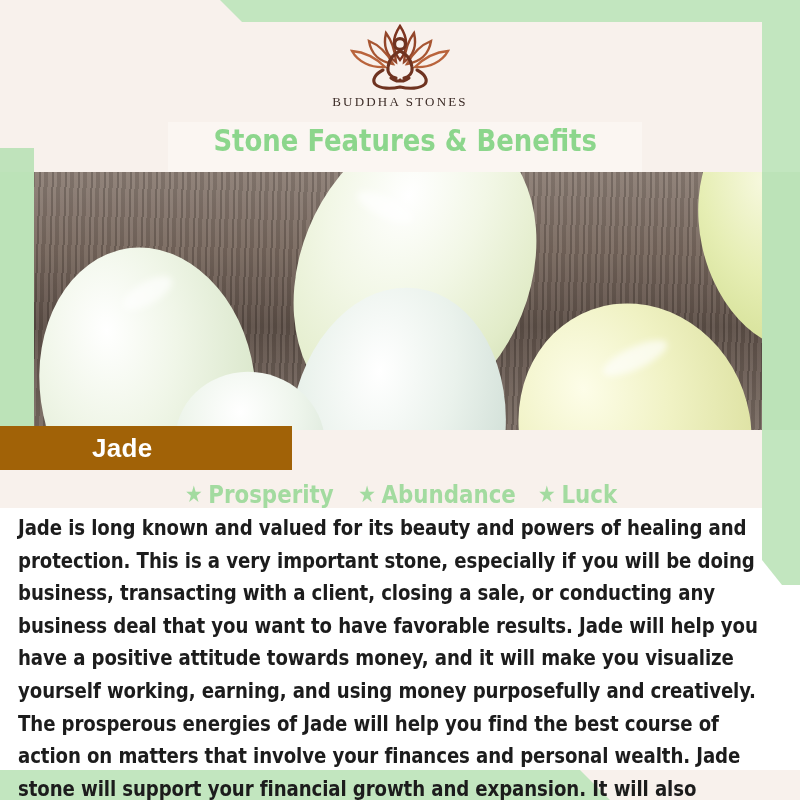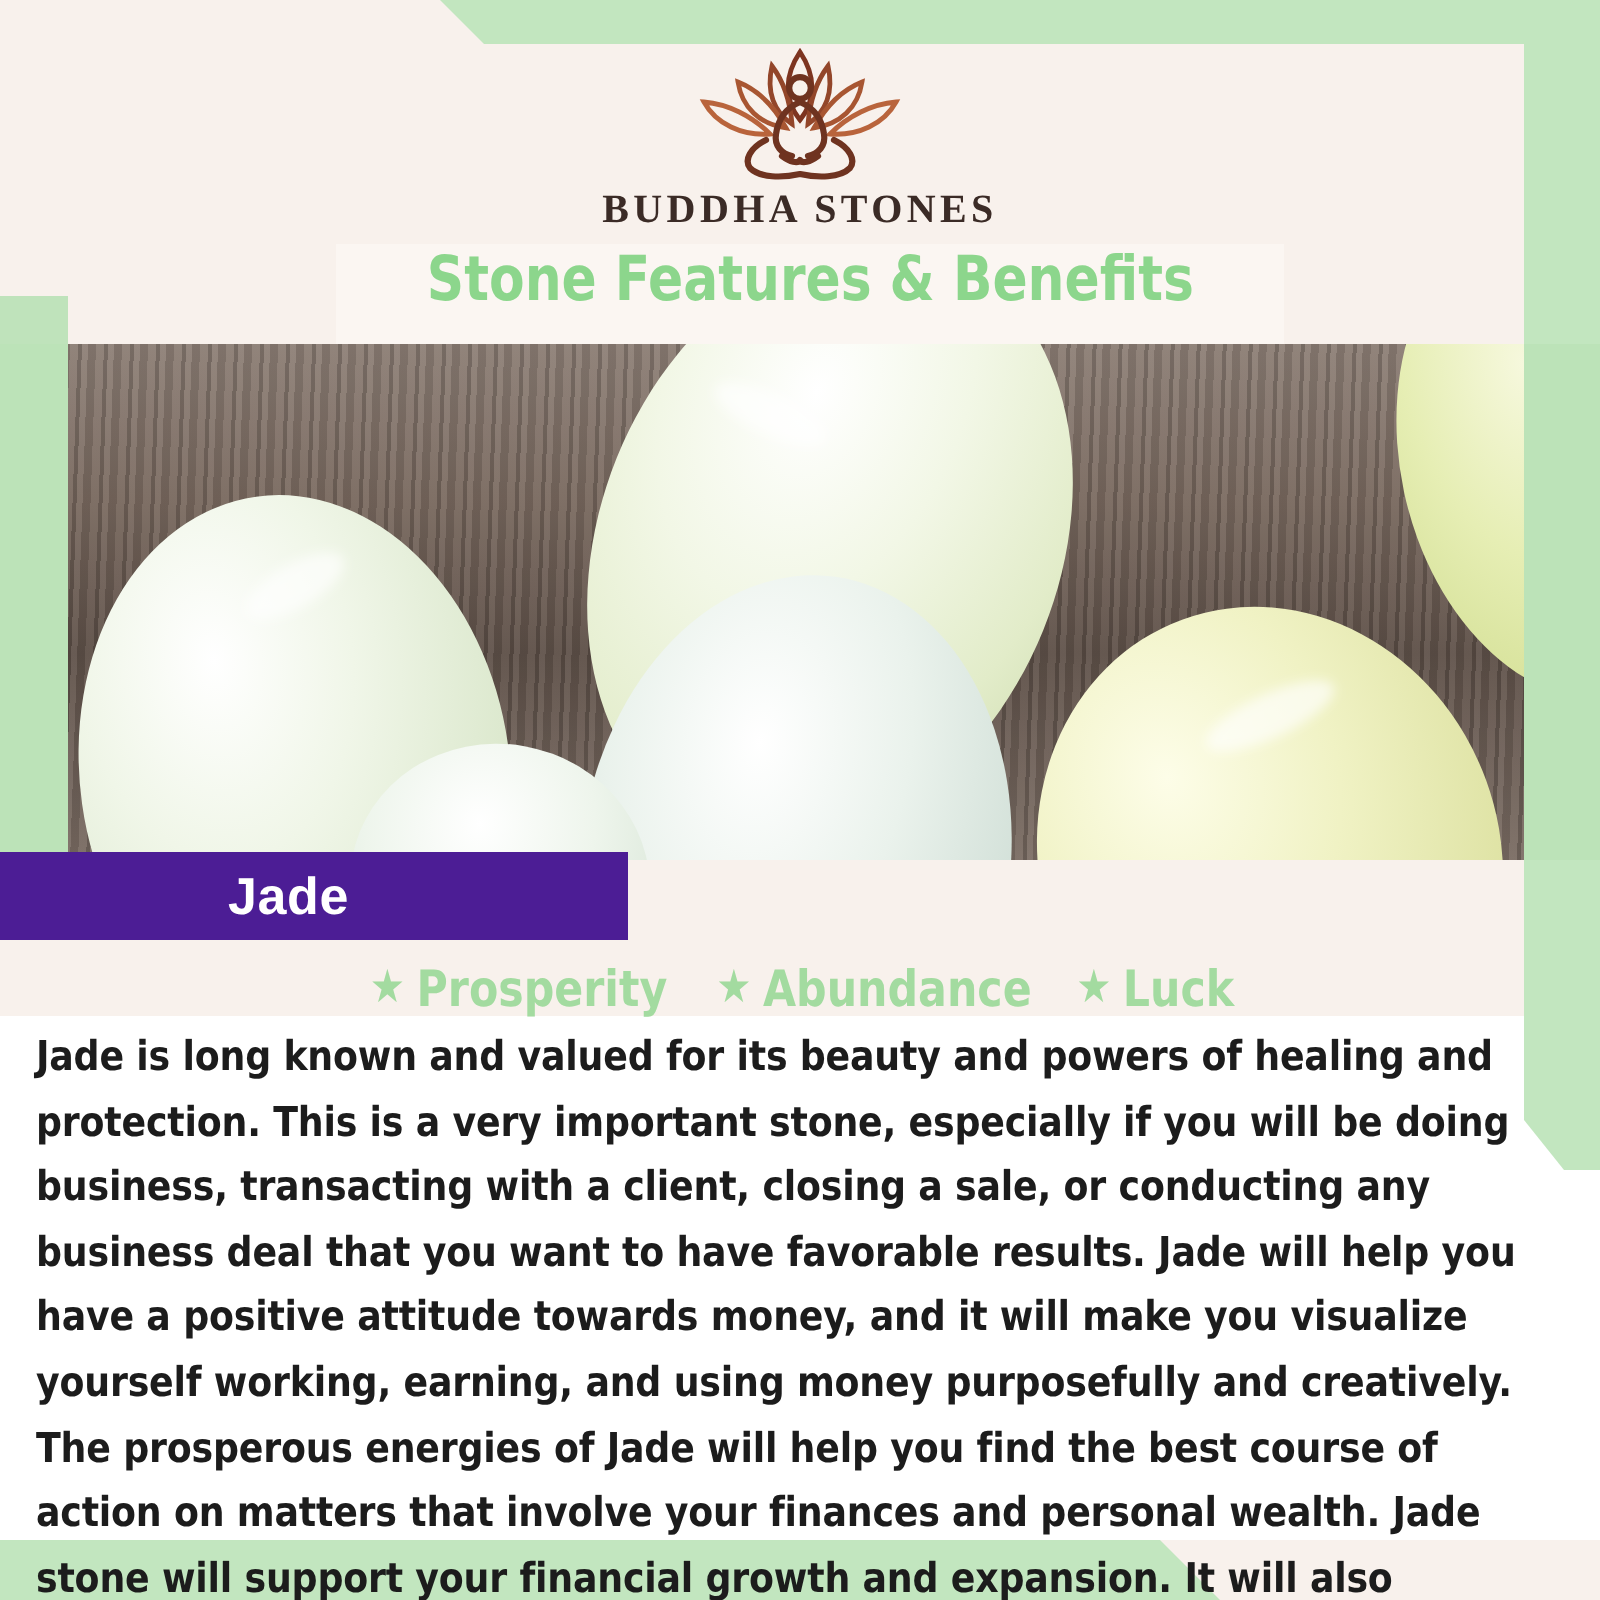--- a/index.html
+++ b/index.html
@@ -48,21 +48,21 @@
   
   .logo-wrap{
     position:absolute;left:0;top:20px;width:800px;height:100px;
     display:flex;flex-direction:column;align-items:center;justify-content:flex-start;
     z-index:8;
   }
   .logo-mark{width:150px;height:72px;display:block;}
   .logo-word{
     margin-top:2px;
     font-family:"Liberation Serif","DejaVu Serif",serif;
-    font-size:20px;letter-spacing:2.2px;color:#3b2b26;font-weight:700;
+    font-size:13px;letter-spacing:2.2px;color:#3b2b26;font-weight:400;
   }
 
   
   .title-band{
     position:absolute;left:168px;top:122px;width:474px;height:50px;
     background:#fbf6f2;
     display:flex;align-items:flex-start;justify-content:center;
     z-index:9;
   }
   .title-text{
@@ -95,23 +95,22 @@
       background:radial-gradient(ellipse at 38% 30%, #ffffff 0%, #eaf2ec 40%, #d2e0d8 75%, #b9cbc2 100%);}
   .s6{left:520px;top:130px;width:230px;height:255px;transform:rotate(-20deg);
       background:radial-gradient(ellipse at 35% 28%, #fdfde8 0%, #f0f2c4 40%, #dfe3a5 78%, #c9ce8c 100%);}
   .s7{left:175px;top:200px;width:150px;height:140px;transform:rotate(10deg);
       background:radial-gradient(ellipse at 40% 30%, #ffffff 0%, #eef5ec 45%, #d9e6d8 85%);}
   .gloss{position:absolute;border-radius:50%;background:rgba(255,255,255,.65);filter:blur(3px);}
 
   
   .name-band{
     position:absolute;left:0;top:426px;width:292px;height:44px;
-    background:#4c1d95;display:flex;align-items:center;
+    background:#a16207;display:flex;align-items:center;
     z-index:8;
-    padding-left:22px;
   }
   .name-text{
     margin-left:92px;color:#ffffff;font-weight:bold;font-size:26px;letter-spacing:.3px;
   }
 
   
   .benefits{
     position:absolute;left:0;top:478px;width:800px;height:32px;
     display:flex;align-items:center;justify-content:center;gap:16px;
     z-index:8;

